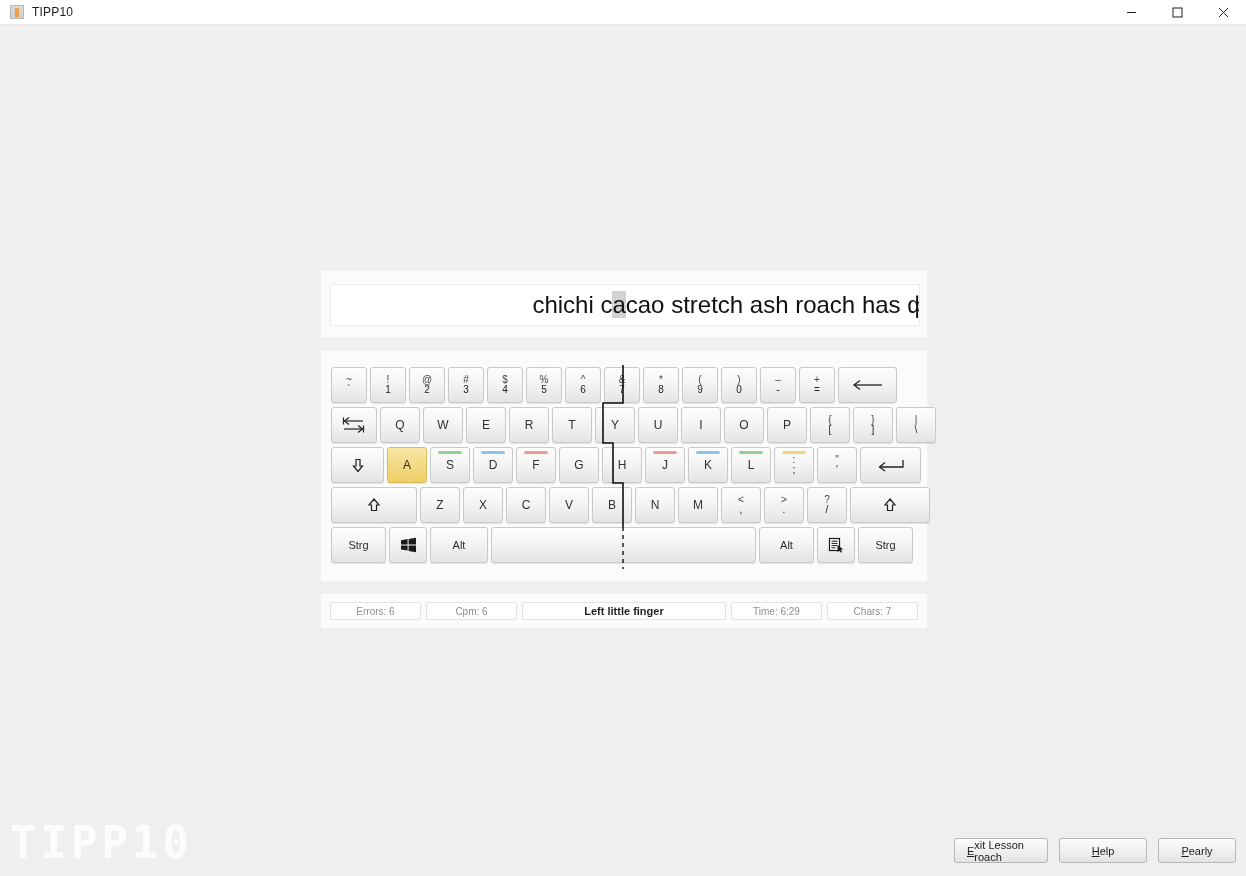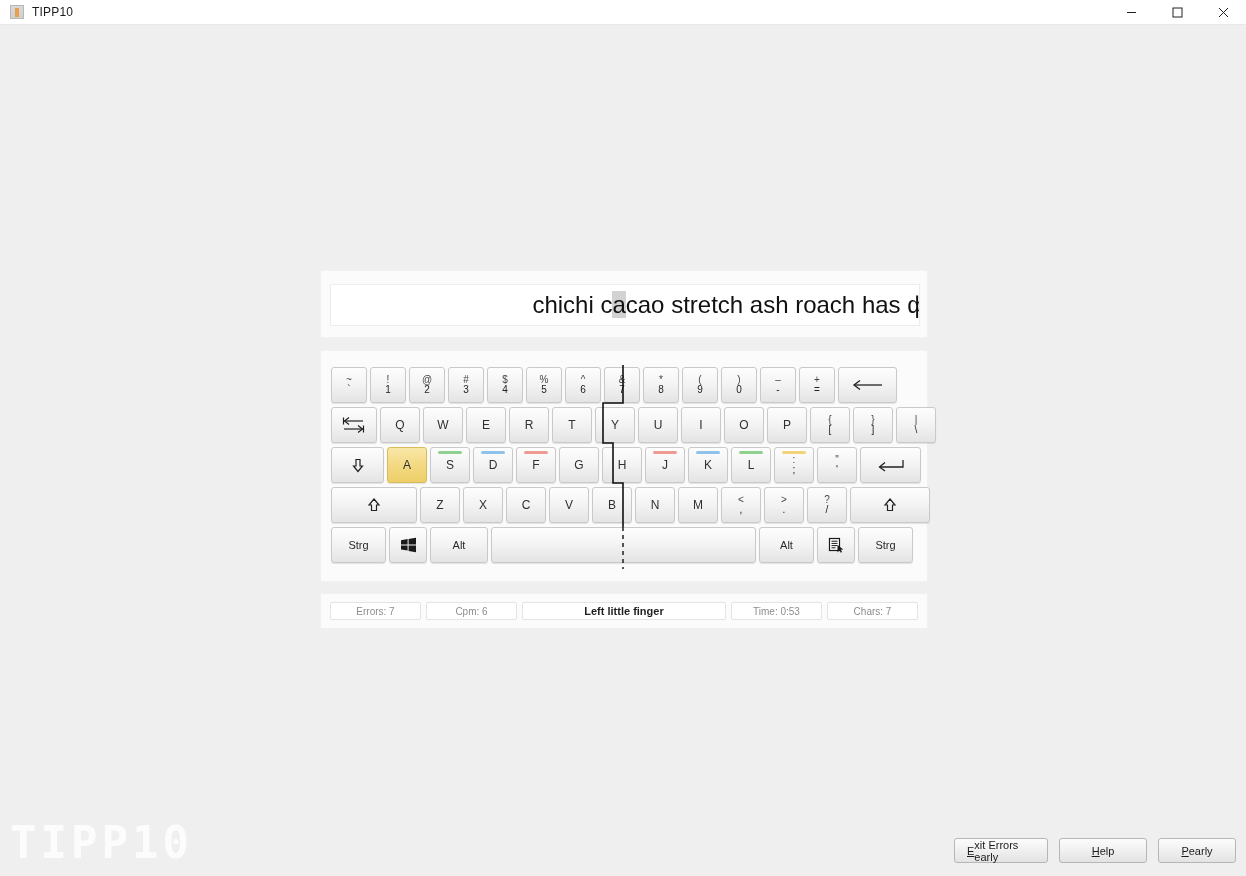--- a/index.html
+++ b/index.html
@@ -515,31 +515,31 @@
           </div>
         </div>
       </div>
     <svg id="divider" width="608" height="232">
       <path d="M 302 14 L 302 52 L 282 52 L 282 92 L 292 92 L 292 132 L 302 132 L 302 176" fill="none" stroke="#111" stroke-width="1.6"></path>
       <path d="M 302 176 L 302 218" fill="none" stroke="#111" stroke-width="1.4" stroke-dasharray="4,4"></path>
     </svg>
   </div>
 
   <div id="status-panel">
-    <div class="sbox" id="sb-errors">Errors: 7</div>
+    <div class="sbox" id="sb-errors">Errors: 6</div>
     <div class="sbox" id="sb-cpm">Cpm: 6</div>
     <div class="sbox" id="sb-finger">Left little finger</div>
-    <div class="sbox" id="sb-time">Time: 0:53</div>
+    <div class="sbox" id="sb-time">Time: 6:29</div>
     <div class="sbox" id="sb-chars">Chars: 7</div>
   </div>
 
   <div id="bottom-bar">
     <div class="btn" id="btn-exit">
       <u>E</u>
-        <span>xit Errors early</span>
+        <span>xit Lesson roach</span>
     </div>
     <div class="btn" id="btn-help">
       <u>H</u>
         <span>elp</span>
     </div>
     <div class="btn" id="btn-pause">
       <u>P</u>
         <span>early</span>
     </div>
   </div>

